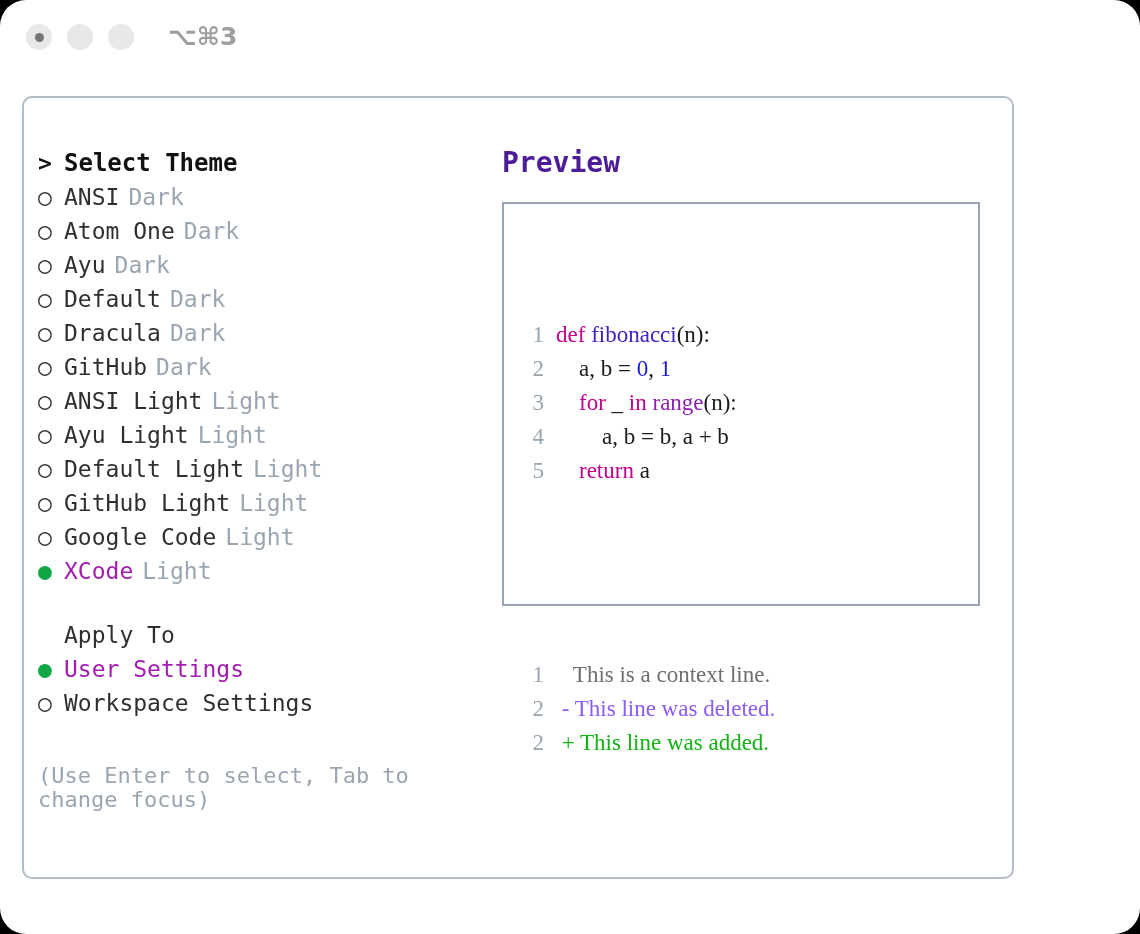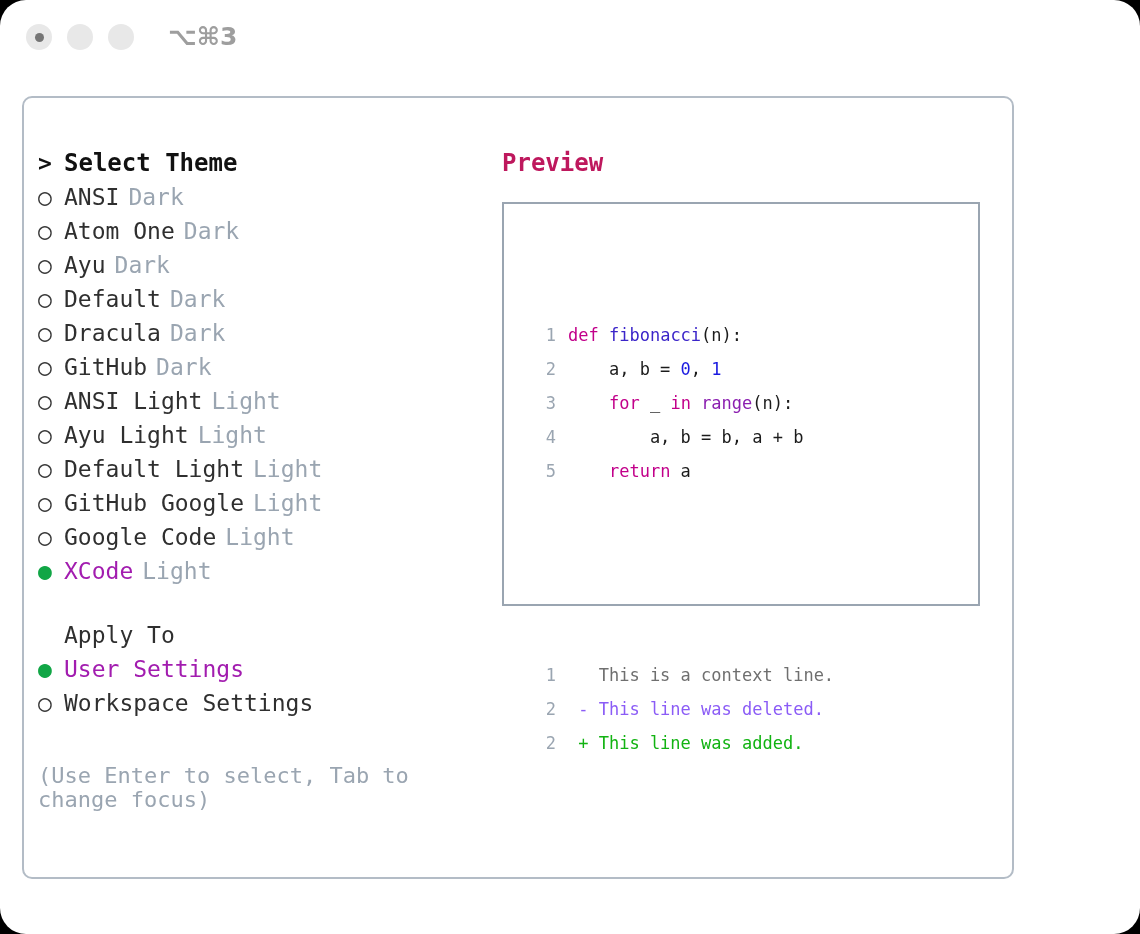--- a/index.html
+++ b/index.html
@@ -144,44 +144,45 @@
 
   
   .right-col {
     position: absolute;
     left: 478px;
     top: 48px;
     width: 500px;
   }
 
   .preview-title {
-    font-size: 24px;
-    font-weight: bold;
-    color: #be185d;
+    font-size: 28px;
+    font-weight: bold;
+    color: #4c1d95;
     line-height: 34px;
     margin-bottom: 16px;
   }
 
   .preview-box {
     position: absolute;
     left: 0;
     top: 56px;
     width: 478px;
     height: 404px;
     border: 2px solid #9aa5b1;
     background: #ffffff;
   }
 
   .code {
     position: absolute;
-    left: 30px;
+    left: 18px;
     top: 46px;
-    font-size: 17px;
+    font-size: 23px;
     line-height: 34px;
     white-space: pre;
+    font-family: Liberation Serif, serif;
   }
 
   .cline { display: block; height: 34px; }
 
   .ln {
     display: inline-block;
     width: 22px;
     text-align: right;
     color: #9aa5b1;
     margin-right: 12px;
@@ -226,21 +227,21 @@
         <div id="theme-items">
             <div class="row"><span class="marker">○</span><span class="label">ANSI</span><span class="variant">Dark</span></div>
             <div class="row"><span class="marker">○</span><span class="label">Atom One</span><span class="variant">Dark</span></div>
             <div class="row"><span class="marker">○</span><span class="label">Ayu</span><span class="variant">Dark</span></div>
             <div class="row"><span class="marker">○</span><span class="label">Default</span><span class="variant">Dark</span></div>
             <div class="row"><span class="marker">○</span><span class="label">Dracula</span><span class="variant">Dark</span></div>
             <div class="row"><span class="marker">○</span><span class="label">GitHub</span><span class="variant">Dark</span></div>
             <div class="row"><span class="marker">○</span><span class="label">ANSI Light</span><span class="variant">Light</span></div>
             <div class="row"><span class="marker">○</span><span class="label">Ayu Light</span><span class="variant">Light</span></div>
             <div class="row"><span class="marker">○</span><span class="label">Default Light</span><span class="variant">Light</span></div>
-            <div class="row"><span class="marker">○</span><span class="label">GitHub Google</span><span class="variant">Light</span></div>
+            <div class="row"><span class="marker">○</span><span class="label">GitHub Light</span><span class="variant">Light</span></div>
             <div class="row"><span class="marker">○</span><span class="label">Google Code</span><span class="variant">Light</span></div>
             <div class="row"><span class="marker sel">●</span><span class="label sel">XCode</span><span class="variant">Light</span></div>
           </div>
 
         <div class="section-gap"></div>
 
         <div class="row">
           <span class="marker blank">○</span>
           <span class="label">Apply To</span>
         </div>

